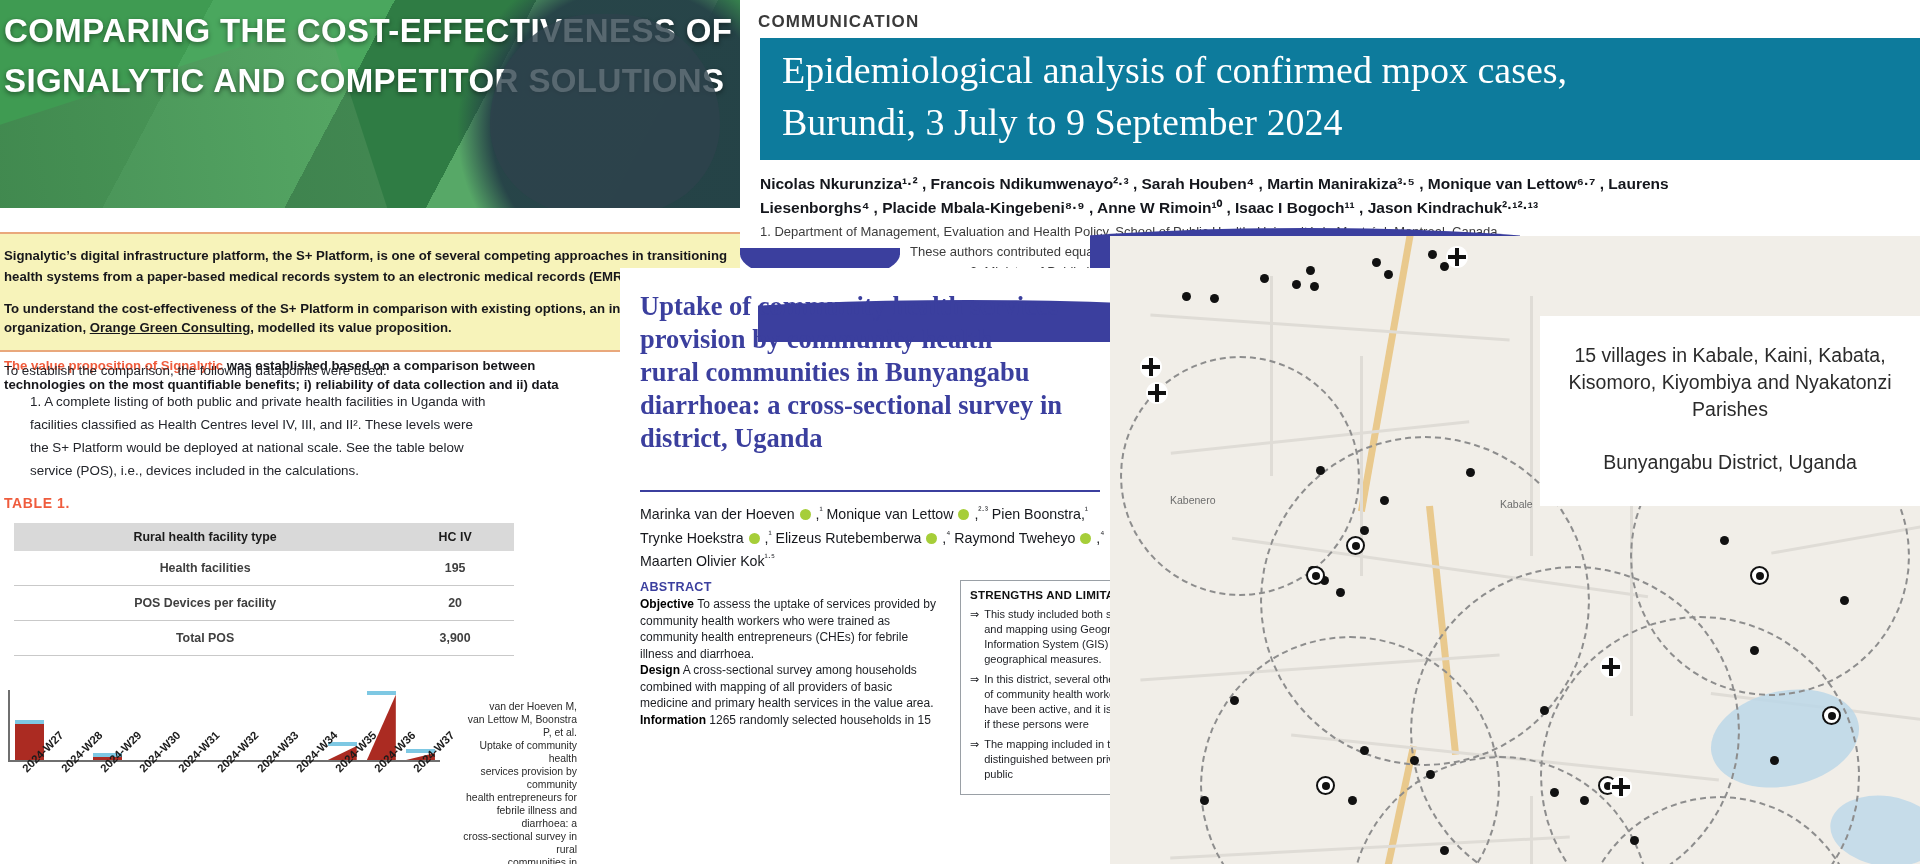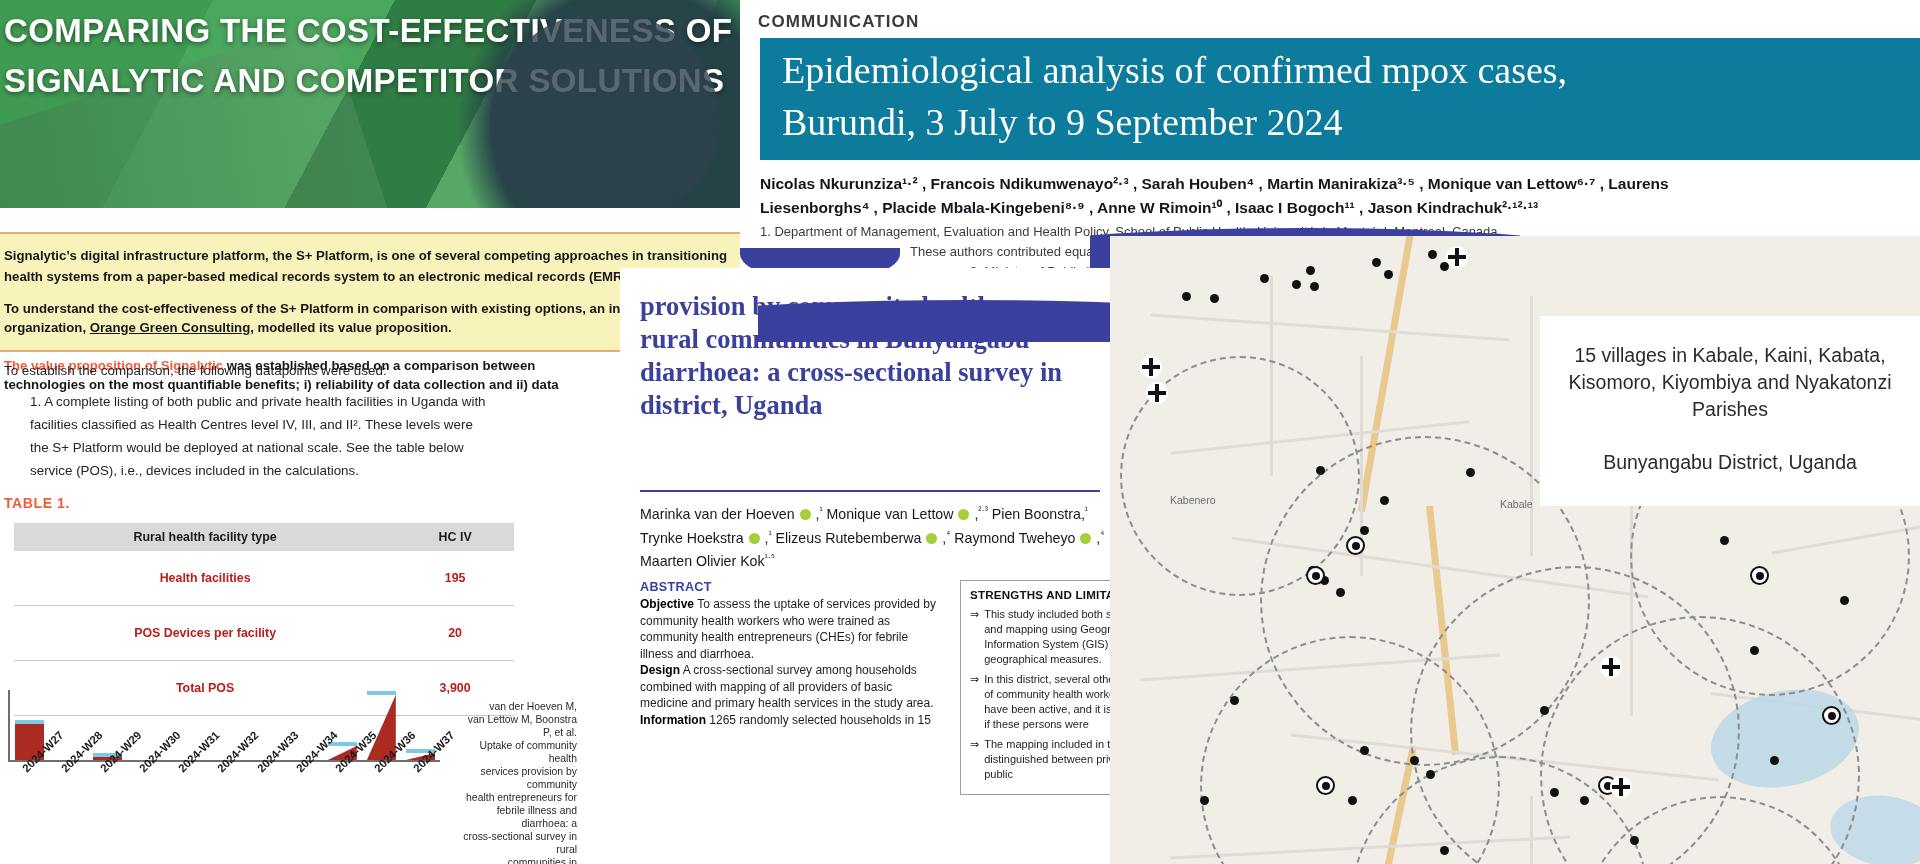--- a/index.html
+++ b/index.html
@@ -54,21 +54,21 @@
   #sig-body{ position:absolute; left:0; top:360px; width:900px; padding:0 26px 0 74px; }
   .sig-p{ font-size:13.4px; color:#23252b; line-height:21px; margin-bottom:10px; white-space:nowrap; }
   .sig-ind{ padding-left:26px; }
   #sig-table-label{ color:#ef5c3d; font-weight:bold; font-size:14px; letter-spacing:.6px;
                     margin:14px 0 12px 0; }
 
   #sig-table{ width:500px; border-collapse:collapse; font-size:12.4px; margin-left:10px; }
   #sig-table th{ background:#d9d9d9; color:#1b1b1b; font-weight:bold; padding:7px 8px;
                  text-align:center; }
   #sig-table th:first-child{ }
-  #sig-table td{ padding:20px 8px; text-align:center; font-weight:bold; color:#b91c1c;
+  #sig-table td{ padding:10px 8px; text-align:center; font-weight:bold; color:#404040;
                  border-bottom:1px solid #c9c9c9; }
 
   
   #epi-chart{ position:absolute; left:60px; top:690px; width:470px; height:174px; }
   #epi-plot{ position:absolute; left:18px; top:0; width:432px; height:72px;
              border-left:2px solid #6f6f6f; border-bottom:2px solid #6f6f6f; }
   .epi-bar{ position:absolute; bottom:0; background:#ab2b22; }
   .epi-cap{ position:absolute; background:#7ec8e3; height:4px; }
   .epi-tick{ position:absolute; top:2px; left:0; font-size:11.4px; color:#1b1b1b;
              font-weight:bold; transform-origin:left top; transform:rotate(-45deg);
@@ -286,38 +286,39 @@
     </div>
   </div>
 
   <div class="lens" id="lens-small"></div>
   <div class="lens" id="lens-big"></div>
 
   <div id="doc-che">
     <div class="lens" id="lens-mid" style="left:138px;top:32px;"></div>
 
     <div id="che-title">
+      <div class="che-tl">Uptake of community health services</div>
       <div class="che-tl">provision by community health</div>
       <div class="che-tl">rural communities in Bunyangabu</div>
       <div class="che-tl">diarrhoea: a cross-sectional survey in</div>
       <div class="che-tl">district, Uganda</div>
     </div>
 
     <div id="che-rule"></div>
     <div id="che-authors">Marinka van der Hoeven <span class="orcid"></span> ,<sup>¹</sup> Monique van Lettow <span class="orcid"></span> ,<sup>²·³</sup> Pien Boonstra,<sup>¹</sup> Trynke Hoekstra <span class="orcid"></span> ,<sup>¹</sup> Elizeus Rutebemberwa <span class="orcid"></span> ,<sup>⁴</sup> Raymond Tweheyo <span class="orcid"></span> ,<sup>⁴</sup> Maarten Olivier Kok<sup>¹·⁵</sup></div>
 
     <div id="che-abstract">
       <div class="che-h">ABSTRACT</div>
       <div class="che-p">
         <b>Objective</b>
         <span>To assess the uptake of services provided by community health workers who were trained as community health entrepreneurs (CHEs) for febrile illness and diarrhoea.</span>
       </div>
       <div class="che-p">
         <b>Design</b>
-        <span>A cross-sectional survey among households combined with mapping of all providers of basic medicine and primary health services in the study area.</span>
+        <span>A cross-sectional survey among households combined with mapping of all providers of basic medicine and primary health services in the value area.</span>
       </div>
       <div class="che-p">
         <b>Information</b>
         <span>1265 randomly selected households in 15</span>
       </div>
     </div>
 
     <div id="che-strengths">
       <div class="sh">STRENGTHS AND LIMITATIONS OF THIS STUDY</div>
       <div class="che-li">

